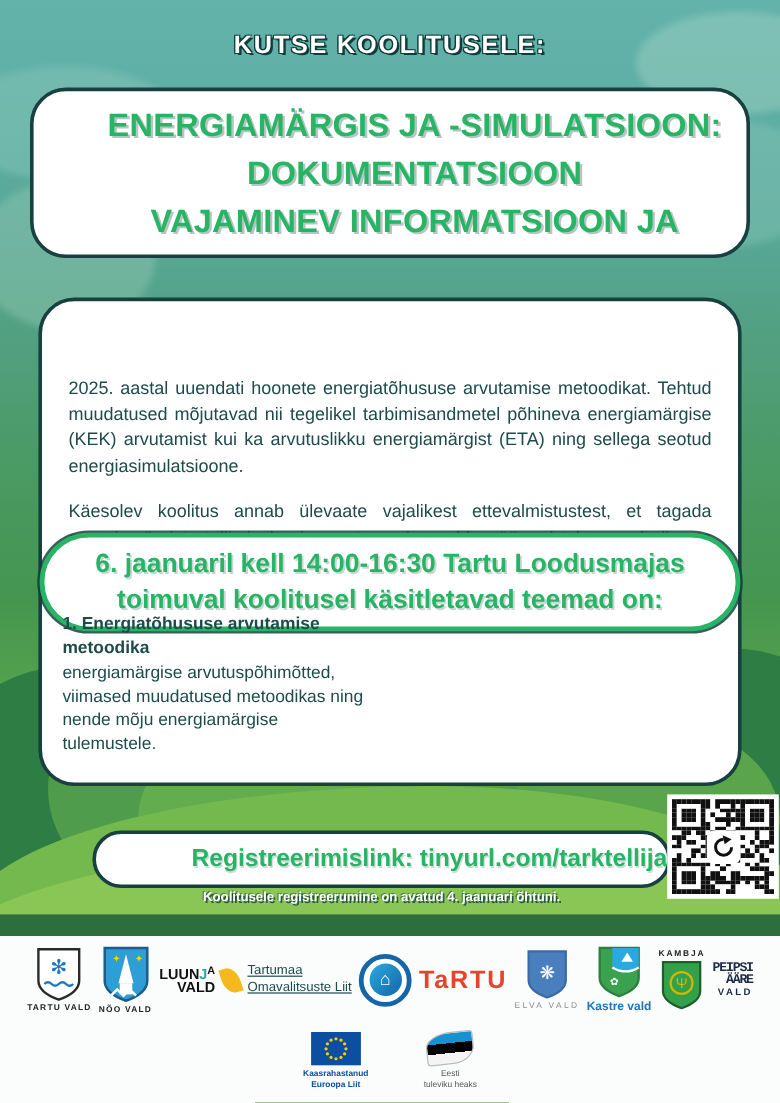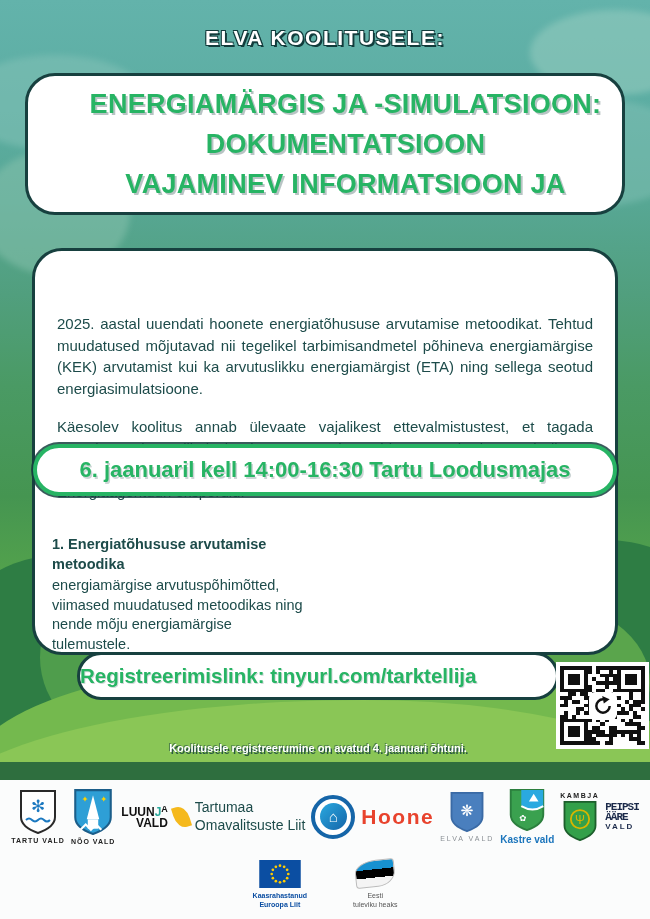--- a/index.html
+++ b/index.html
@@ -38,32 +38,32 @@
 
   .event-pill{
     position:absolute;left:0px;top:193px;width:584px;box-sizing:border-box;
     background:#fff;border:4px solid #27b464;border-radius:44px;
     box-shadow:0 0 0 2px rgba(23,64,63,.85);
     padding:7px 8px;text-align:center;left:-2px;
   }
   .event-pill .ln{display:block;font-size:22px;line-height:30px;font-weight:800;color:#27b464;
     text-shadow:1.5px 1.5px 0 rgba(23,64,63,.22);white-space:nowrap;}
 
-  .topics{position:absolute;left:17px;top:284px;width:556px;display:flex;gap:24px;
+  .topics{position:absolute;left:17px;top:260px;width:556px;display:flex;gap:24px;
     color:#1d4b4a;font-size:14.5px;line-height:1.35;}
   .topic{box-sizing:border-box;}
   .topic .t-head{font-weight:700;margin:0 0 2px;}
   .topic-1{width:254px;}
   .topic-2{width:278px;}
 
   
   .reg-pill{
-    position:absolute;left:77px;top:652px;width:482px;height:48px;box-sizing:border-box;
+    position:absolute;left:77px;top:692px;width:482px;height:48px;box-sizing:border-box;
     background:#fff;border:3px solid #17403f;border-radius:30px;
-    display:flex;align-items:center;justify-content:flex-start;z-index:4;cursor:pointer;
+    display:flex;align-items:center;justify-content:flex-end;z-index:4;cursor:pointer;
   }
   .reg-pill span{font-size:20.5px;font-weight:800;color:#27b464;white-space:nowrap;
     text-shadow:1px 1px 0 rgba(23,64,63,.2);}
   .reg-note{
     position:absolute;left:0px;top:742px;width:636px;text-align:center;z-index:4;
     color:#fff;font-size:11px;font-weight:700;
     text-shadow:1.5px 1.5px 0 rgba(18,60,60,.8),-1px -1px 0 rgba(18,60,60,.5);
   }
   .qr-wrap{
     position:absolute;left:556px;top:662px;width:93px;height:87px;background:#fff;
@@ -86,29 +86,29 @@
     align-items:flex-start;gap:46px;}
   .lg{display:flex;flex-direction:column;align-items:center;justify-content:flex-start;flex:0 0 auto;}
   .cap{font-size:7px;font-weight:700;color:#222;letter-spacing:1px;margin-top:2px;text-align:center;}
   .cap.gray{color:#8a8f94;letter-spacing:2px;font-weight:400;}
   .cap.blue-bold{color:#1b75bc;font-size:10px;letter-spacing:0;}
   .luunja{font-weight:800;color:#111;font-size:12px;line-height:11px;text-align:right;}
   .luunja .j{color:#29a99c;}
   .luunja .a{font-size:9px;vertical-align:4px;}
   .tol{flex-direction:row;gap:6px;align-items:center;}
   .tol-leaf{width:15px;height:22px;background:#f5b91d;border-radius:0 65% 0 65%;transform:rotate(-18deg);}
-  .tol-text{font-size:14px;color:#1d4b4a;line-height:1.25;}
+  .tol-text{font-size:11px;color:#1d4b4a;line-height:1.25;text-decoration:underline;}
   .trea-ring{width:44px;height:44px;border-radius:50%;border:4px solid #1565a8;background:#fff;
     display:flex;align-items:center;justify-content:center;box-sizing:border-box;}
   .trea-inner{width:27px;height:27px;border-radius:50%;background:linear-gradient(135deg,#2aa9e0,#1565a8);
     display:flex;align-items:center;justify-content:center;color:#fff;font-size:15px;line-height:1;}
   .tartu-word{font-size:21px;font-weight:800;color:#e8432d;letter-spacing:1.5px;}
   .kambja-cap{font-size:7px;font-weight:700;letter-spacing:1.5px;color:#222;margin-bottom:1px;}
   .peipsi{font-family:"Liberation Mono",monospace;font-weight:700;color:#1b2a4a;
-    font-size:11px;line-height:10px;text-align:left;letter-spacing:-1px;}
+    font-size:11px;line-height:10px;text-align:right;letter-spacing:-1px;}
   .peipsi .small{font-size:8px;letter-spacing:2px;font-family:"Liberation Sans",sans-serif;}
   .eu-cap{font-size:7px;font-weight:700;color:#0b4ea2;text-align:center;line-height:1.3;margin-top:3px;}
   .est-flag{width:38px;height:25px;
     background:linear-gradient(180deg,#1791d0 0 33%,#000 33% 66%,#f4f4f4 66% 100%);
     border:1px solid #bbb;border-radius:55% 8% 45% 8% / 45% 12% 55% 12%;transform:rotate(-6deg);}
   .est-cap{font-size:7px;color:#555;text-align:center;line-height:1.3;margin-top:4px;font-weight:400;}
 </style>
 </head>
 <body>
 
@@ -123,38 +123,39 @@
   <div class="blob" style="left:470px;top:540px;width:270px;height:245px;background:#2e7d44;"></div>
   <div class="blob" style="left:40px;top:570px;width:185px;height:175px;background:#4f9d4c;"></div>
   <div class="blob" style="left:200px;top:558px;width:205px;height:185px;background:#46964d;"></div>
   <div class="blob" style="left:360px;top:573px;width:195px;height:175px;background:#549f4b;"></div>
   <div class="blob" style="left:115px;top:600px;width:225px;height:165px;background:#63ad4f;"></div>
   <div class="blob" style="left:425px;top:600px;width:225px;height:165px;background:#5aa54c;"></div>
   <div class="hill" style="left:-30px;top:655px;width:710px;height:115px;background:#74b94e;"></div>
   <div class="hill" style="left:-60px;top:700px;width:770px;height:110px;background:#8ac656;"></div>
   <div class="darkband" style="top:762px;height:22px;background:#2e6e3e;"></div>
 
-  <div class="kicker">ELVA KOOLITUSELE:</div>
+  <div class="kicker">KUTSE KOOLITUSELE:</div>
 
   <div class="card title-card">
     <div class="title-lines">
       <div>ENERGIAMÄRGIS JA -SIMULATSIOON:</div>
       <div>DOKUMENTATSIOON</div>
       <div>VAJAMINEV INFORMATSIOON JA</div>
     </div>
   </div>
 
   <div class="card body-card">
     <div class="intro">
       <p>2025. aastal uuendati hoonete energiatõhususe arvutamise metoodikat. Tehtud muudatused mõjutavad nii tegelikel tarbimisandmetel põhineva energiamärgise (KEK) arvutamist kui ka arvutuslikku energiamärgist (ETA) ning sellega seotud energiasimulatsioone.</p>
       <p>Käesolev koolitus annab ülevaate vajalikest ettevalmistustest, et tagada energiamärgiste tellimisel sujuv protsess ja usaldusväärsed tulemused nii uute kui ka olemasolevate hoonete puhul. Koolitust viivad läbi Tartu Regiooni Energiaagentuuri eksperdid.</p>
     </div>
 
     <div class="event-pill">
       <span class="ln">6. jaanuaril kell 14:00-16:30 Tartu Loodusmajas</span>
+      <span class="ln">toimuval koolitusel käsitletavad teemad on:</span>
     </div>
 
     <div class="topics">
       <div class="topic topic-1">
         <p class="t-head">1. Energiatõhususe arvutamise metoodika</p>
         <span>energiamärgise arvutuspõhimõtted, viimased muudatused metoodikas ning nende mõju energiamärgise tulemustele.</span>
       </div>
       <div class="topic topic-2">
       </div>
     </div>
@@ -658,21 +659,21 @@
         </div>
       </div>
 
       <div class="lg">
         <div class="trea-ring">
           <div class="trea-inner">⌂</div>
         </div>
       </div>
 
       <div class="lg">
-        <div class="tartu-word">Hoone</div>
+        <div class="tartu-word">TaRTU</div>
       </div>
 
       <div class="lg">
         <svg width="38" height="42" viewBox="0 0 40 46">
           <path d="M3 2h34v26q0 10-17 16Q3 38 3 28z" fill="#4a7fbe" stroke="#3a6aa5" stroke-width="2"></path>
           <text x="20" y="27" font-size="17" text-anchor="middle" fill="#fff">❋</text>
         </svg>
         <div class="cap gray">ELVA VALD</div>
       </div>
 

